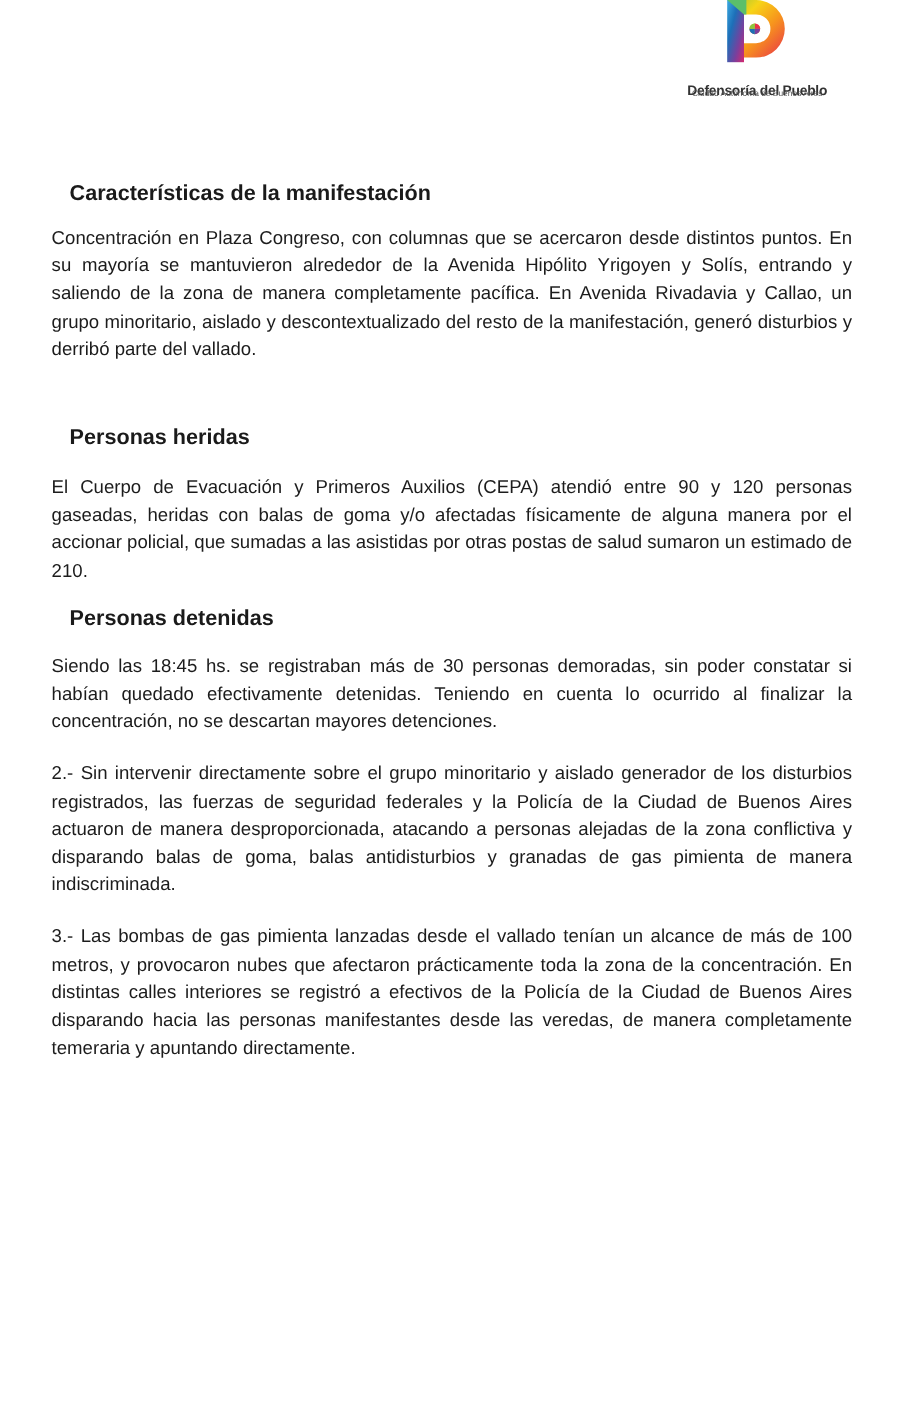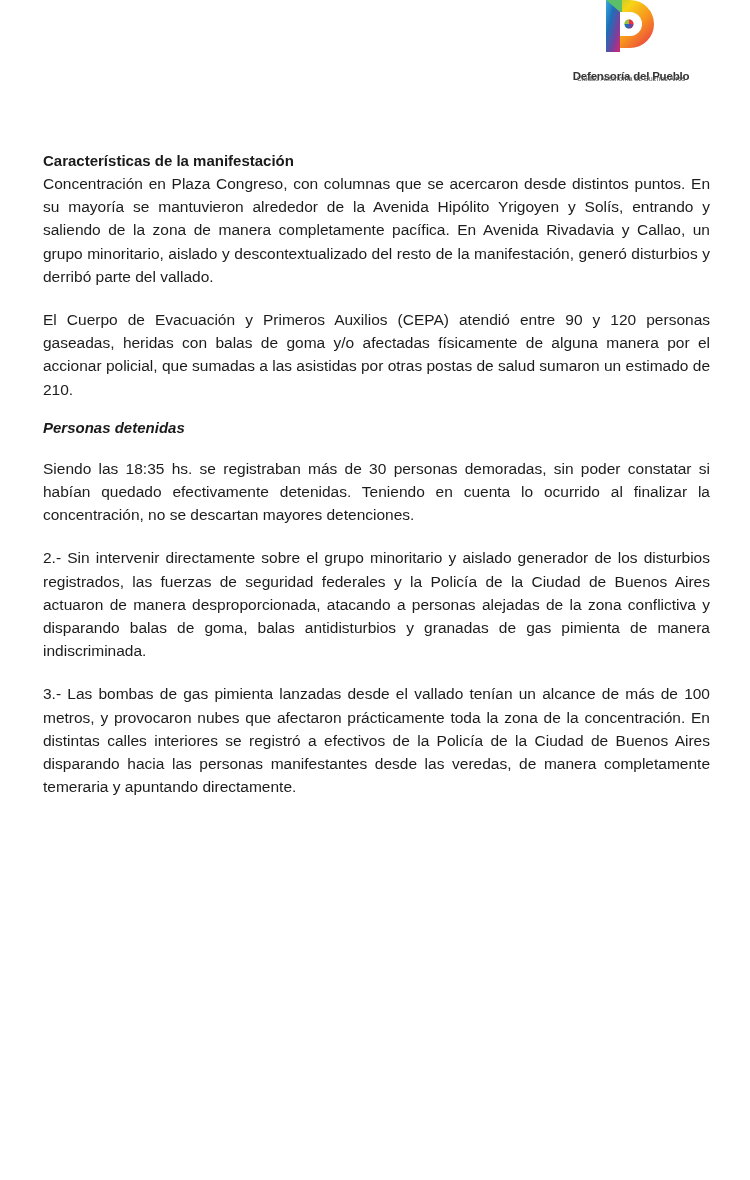--- a/index.html
+++ b/index.html
@@ -5,27 +5,27 @@
   html, body { margin: 0; padding: 0; background: #ffffff; }
   body { width: 750px; height: 1180px; position: relative; overflow: hidden;
          font-family: "Liberation Sans", sans-serif; color: #1c1c1c; }
   .logo { position: absolute; left: 566px; top: 0; width: 130px; height: 90px; }
   .logo-mark { position: absolute; left: 36px; top: 0; width: 56px; height: 52px; }
   .logo-title { position: absolute; left: 0; top: 70px; width: 130px; text-align: center;
                 font-size: 11.5px; font-weight: bold; color: #333; letter-spacing: -0.2px; white-space: nowrap; }
   .logo-sub { position: absolute; left: 0; top: 75px; width: 130px; text-align: center;
               font-size: 7px; color: #555; white-space: nowrap; }
   .content { position: absolute; left: 43px; top: 150px; width: 667px; }
-  h2 { font-size: 15px; font-weight: bold; margin: 0; line-height: 22px; color: #1a1a1a; }
+  h2 { font-size: 18px; font-weight: bold; margin: 15px; line-height: 22px; color: #1a1a1a; }
   p { font-size: 15.5px; line-height: 23.2px; margin: 0; text-align: justify; color: #1c1c1c; }
   .sec1-title { margin-top: 0; }
   .sec1-p { margin-top: 0; }
   .sec2-title { margin-top: 50px; }
   .sec2-p { margin-top: 20px; }
-  .sec3-title { margin-top: 16px; font-style: italic; }
+  .sec3-title { margin-top: 16px; }
   .sec3-p { margin-top: 18px; }
   .sec4-title { margin-top: 14px; }
   .concl-p { margin-top: 20px; }
 </style>
 </head>
 <body>
 
 <div class="logo">
   <svg class="logo-mark" viewBox="0 0 56 52">
     <defs>
@@ -59,25 +59,26 @@
   <div class="logo-sub">Ciudad Autónoma de Buenos Aires</div>
 </div>
 
 <div class="content">
   <section>
     <h2 class="sec1-title">Características de la manifestación</h2>
     <p class="sec1-p">Concentración en Plaza Congreso, con columnas que se acercaron desde distintos puntos. En su mayoría se mantuvieron alrededor de la Avenida Hipólito Yrigoyen y Solís, entrando y saliendo de la zona de manera completamente pacífica. En Avenida Rivadavia y Callao, un grupo minoritario, aislado y descontextualizado del resto de la manifestación, generó disturbios y derribó parte del vallado.</p>
   </section>
 
   <section>
+    <h2 class="sec2-title">Personas heridas</h2>
     <p class="sec2-p">El Cuerpo de Evacuación y Primeros Auxilios (CEPA) atendió entre 90 y 120 personas gaseadas, heridas con balas de goma y/o afectadas físicamente de alguna manera por el accionar policial, que sumadas a las asistidas por otras postas de salud sumaron un estimado de 210.</p>
   </section>
 
   <section>
     <h2 class="sec3-title">Personas detenidas</h2>
-    <p class="sec3-p">Siendo las 18:35 hs. se registraban más de 30 personas demoradas, sin poder constatar si habían quedado efectivamente detenidas. Teniendo en cuenta lo ocurrido al finalizar la concentración, no se descartan mayores detenciones.</p>
+    <p class="sec3-p">Siendo las 18:45 hs. se registraban más de 30 personas demoradas, sin poder constatar si habían quedado efectivamente detenidas. Teniendo en cuenta lo ocurrido al finalizar la concentración, no se descartan mayores detenciones.</p>
   </section>
 
   <section>
     <p class="concl-p">2.- Sin intervenir directamente sobre el grupo minoritario y aislado generador de los disturbios registrados, las fuerzas de seguridad federales y la Policía de la Ciudad de Buenos Aires actuaron de manera desproporcionada, atacando a personas alejadas de la zona conflictiva y disparando balas de goma, balas antidisturbios y granadas de gas pimienta de manera indiscriminada.</p>
     <p class="concl-p">3.- Las bombas de gas pimienta lanzadas desde el vallado tenían un alcance de más de 100 metros, y provocaron nubes que afectaron prácticamente toda la zona de la concentración. En distintas calles interiores se registró a efectivos de la Policía de la Ciudad de Buenos Aires disparando hacia las personas manifestantes desde las veredas, de manera completamente temeraria y apuntando directamente.</p>
   </section>
 </div>
 
 </body></html>

